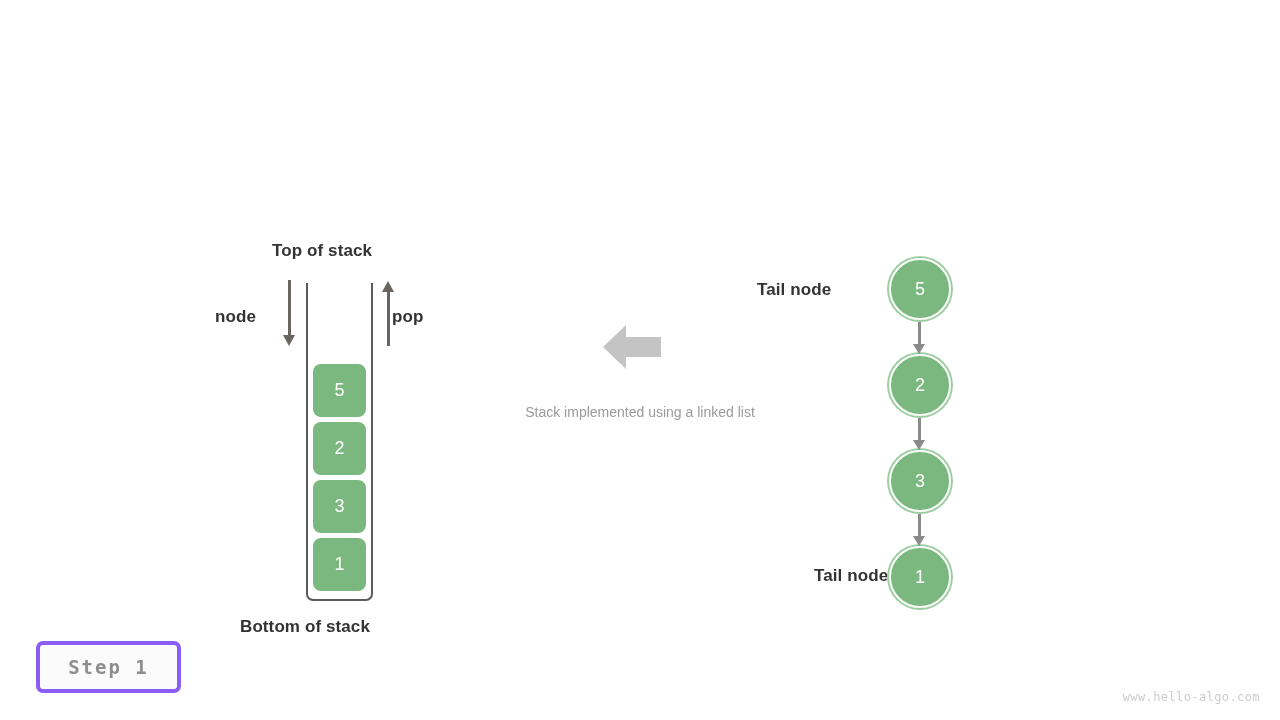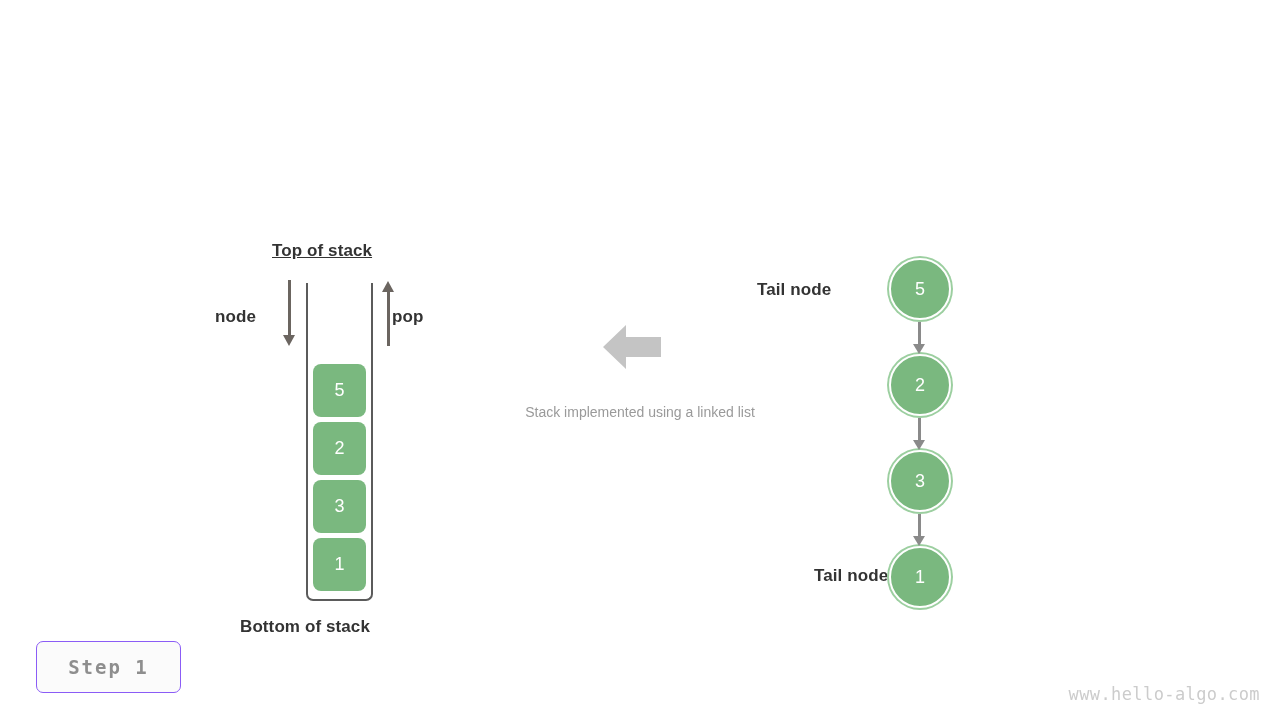--- a/index.html
+++ b/index.html
@@ -65,40 +65,40 @@
     box-sizing:border-box;
   }
   .ll-link{position:absolute;width:3px;background:#8a8a8a;}
   .ll-ah{position:absolute;width:0;height:0;
     border-left:6px solid transparent;border-right:6px solid transparent;
     border-top:10px solid #8a8a8a;}
 
   
   #step-badge{
     left:36px;top:641px;width:145px;height:52px;
-    border:1px solid #8b5cf6;border-radius:7px;background:#fbfbfb;
+    border:4px solid #8b5cf6;border-radius:7px;background:#fbfbfb;
     display:flex;align-items:center;justify-content:center;
     font-family:"DejaVu Sans Mono", monospace;
     font-size:19px;font-weight:bold;color:#8e8e8e;letter-spacing:2px;
     box-sizing:border-box;
   }
 
   
   #watermark{
     right:20px;bottom:16px;
     font-family:"DejaVu Sans Mono", monospace;
-    font-size:17px;color:#cccccc;letter-spacing:.4px;white-space:nowrap;margin-top:47px;
+    font-size:12px;color:#cccccc;letter-spacing:.4px;white-space:nowrap;margin-top:47px;
   }
 </style>
 </head>
 <body>
 
 <div class="stage">
 
-  <div class="abs lbl-bold" style="left:272px;top:241px;text-decoration:underline;">Top of stack</div>
+  <div class="abs lbl-bold" style="left:272px;top:241px;">Top of stack</div>
 
   <div class="abs lbl-bold" style="left:215px;top:307px;">node</div>
   <div class="vline" style="left:288px;top:280px;height:57px;"></div>
   <div class="arrowhead ah-down" style="left:283px;top:335px;"></div>
 
   <div class="abs lbl-bold" style="left:392px;top:307px;">pop</div>
   <div class="vline" style="left:387px;top:291px;height:55px;"></div>
   <div class="arrowhead ah-up" style="left:382px;top:281px;"></div>
 
   <div class="abs" id="stack-container"></div>

